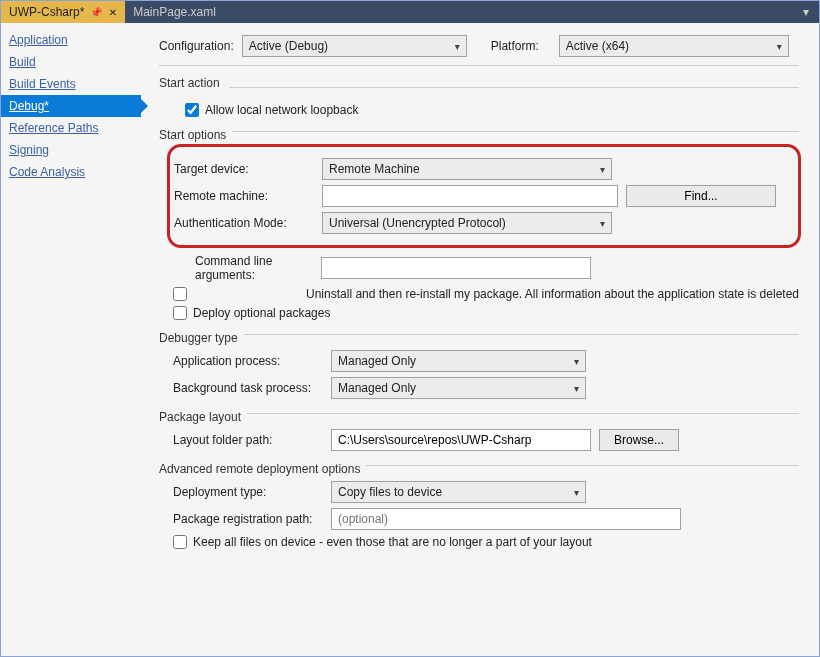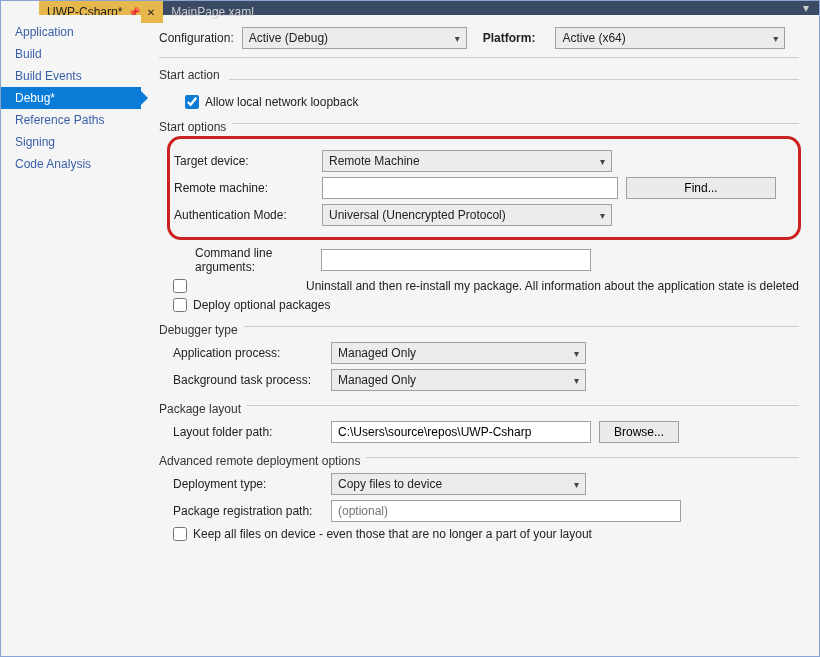--- a/index.html
+++ b/index.html
@@ -1,26 +1,26 @@
 <!DOCTYPE html>
 <html><head>
 <meta charset="utf-8">
 <style>
   * { box-sizing: border-box; font-family: "Segoe UI", Tahoma, sans-serif; font-size: 12px; }
   body { margin: 0; background: #f5f5f5; }
   .window { width: 820px; height: 657px; border: 1px solid #8ca4d4; background: #f5f5f5; display: flex; flex-direction: column; position: relative; }
-  .tabbar { height: 14px; background: #3b4b66; display: flex; align-items: stretch; margin-left: 38px; }
+  .tabbar { height: 22px; background: #3b4b66; display: flex; align-items: stretch; }
   .tab { height: 22px; display: inline-flex; align-items: center; padding: 0 8px; color: #ccc; cursor: pointer; }
   .tab.active { background: #e6b84c; color: #222; }
   .tab-pin, .tab-close { font-size: 10px; margin-left: 6px; }
   .tabbar-right { margin-left: auto; display: flex; align-items: center; color: #ccc; padding-right: 4px; }
   .tabbar-right .arrow { padding: 0 6px; cursor: pointer; }
   .body { flex: 1; display: flex; overflow: hidden; }
   .sidebar { width: 140px; background: #f5f5f5; padding-top: 6px; }
-  .side-item { padding: 4px 14px; color: #3a5fa8; cursor: pointer; position: relative; }
+  .side-item { padding: 4px 8px; color: #3a5fa8; cursor: pointer; position: relative; text-decoration: underline; }
   .side-item.selected { background: #0a7cd8; color: #fff; }
   .side-item.selected::after {
     content: ""; position: absolute; right: -7px; top: 50%; transform: translateY(-50%);
     width: 0; height: 0; border-top: 8px solid transparent; border-bottom: 8px solid transparent; border-left: 8px solid #0a7cd8;
   }
   .content { flex: 1; padding: 8px 20px 10px 18px; overflow-y: auto; color: #222; }
   .toprow { display: flex; align-items: center; gap: 6px; padding: 4px 0 8px; border-bottom: 1px solid #ccc; margin-bottom: 10px; }
   .toprow label { margin-right: 2px; }
   .combo { background: #ececec; border: 1px solid #a0a0a0; height: 22px; padding: 2px 6px; display: inline-flex; align-items: center; justify-content: space-between; cursor: pointer; }
   .combo.wide { width: 225px; }
@@ -78,21 +78,21 @@
     </div>
 
     <div class="content">
 
       <div class="toprow">
         <label>Configuration:</label>
         <div class="combo wide">
           <span>Active (Debug)</span>
           <span class="chev">▾</span>
         </div>
-        <label style="margin-left:10px;font-weight:bold;">Platform:</label>
+        <label style="margin-left:18px;">Platform:</label>
         <div class="combo medx">
           <span>Active (x64)</span>
           <span class="chev">▾</span>
         </div>
       </div>
 
       <div class="fs-wrap" style="border-top:none;margin-top:8px;">
         <div class="section-title" style="position:static;">Start action</div>
         <div style="border-top:1px solid #ccc;margin-top:-9px;margin-left:70px;"></div>
         <div class="section-body">

